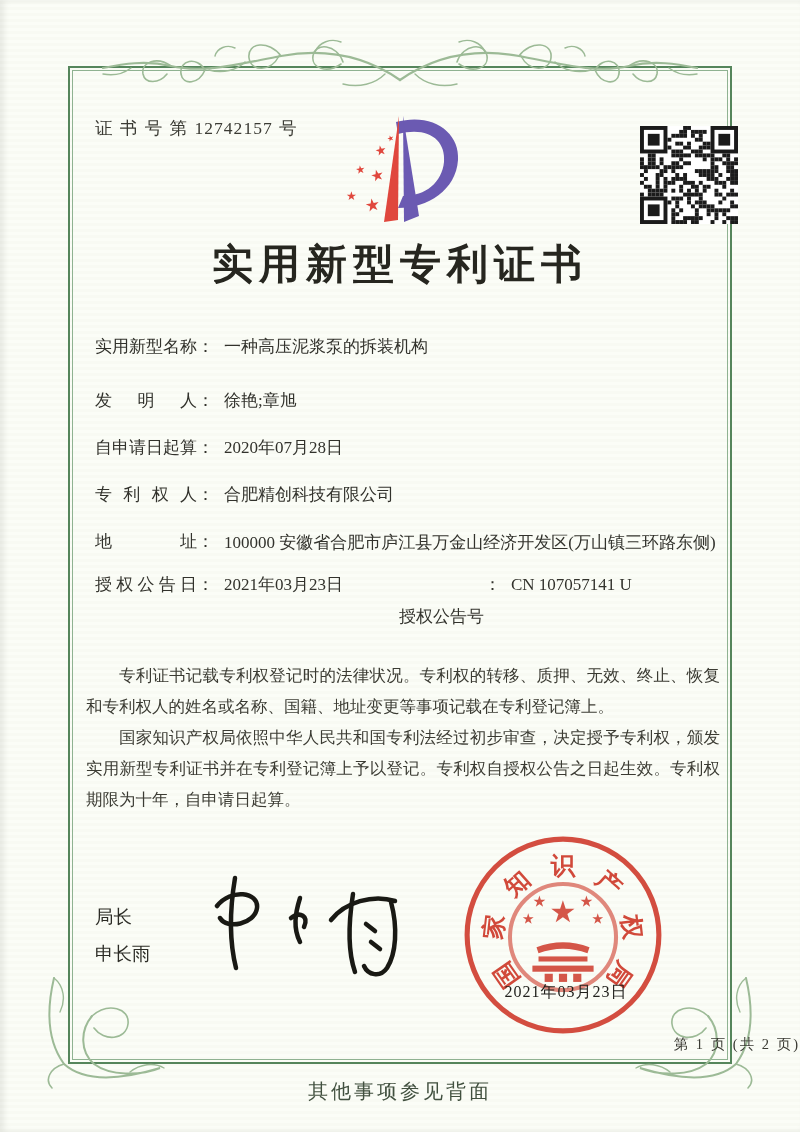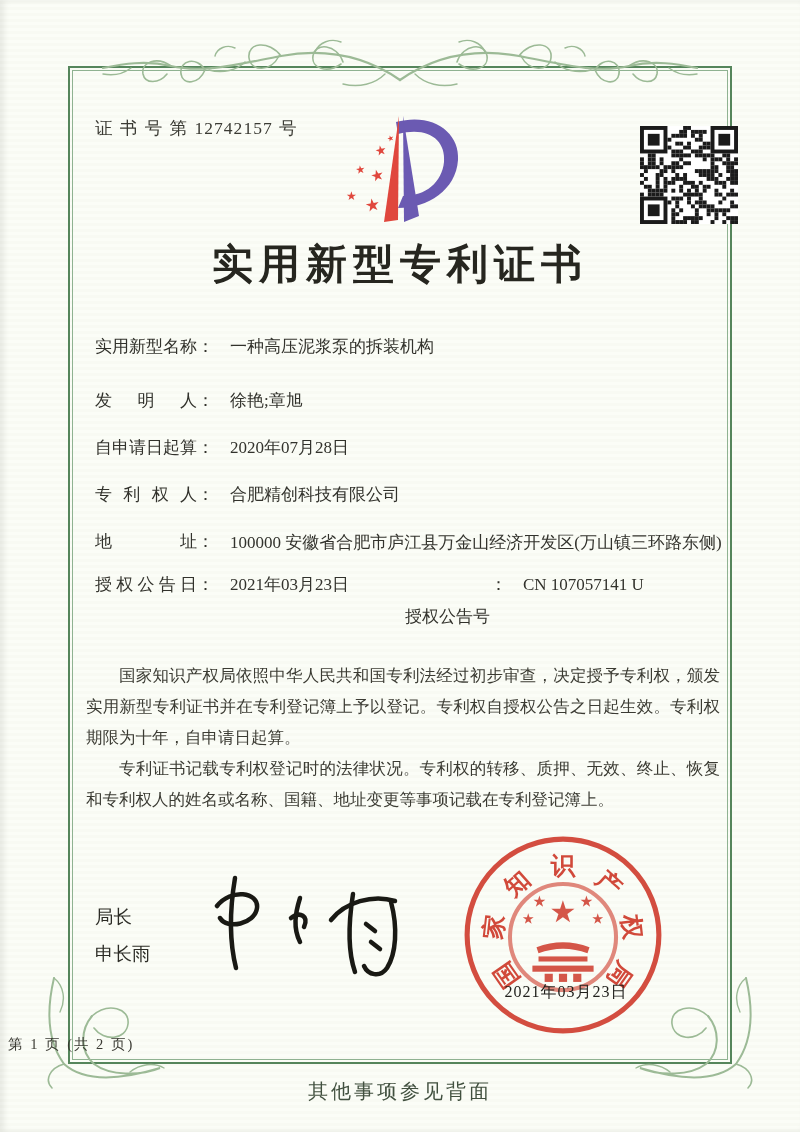--- a/index.html
+++ b/index.html
@@ -30,38 +30,38 @@
   }
   .fields{position:absolute;left:95px;top:334px;width:628px;font-size:17px;line-height:26px;}
   .frow{margin-bottom:21px;white-space:nowrap;}
   .frow.g1{margin-bottom:28px;}
   .frow.addr{margin-bottom:16px;}
   .flabel{
     display:inline-block;width:102px;text-align:justify;text-align-last:justify;
     vertical-align:top;
   }
   .colon{display:inline-block;vertical-align:top;}
-  .fvalue{display:inline-block;vertical-align:top;margin-left:16px;}
+  .fvalue{display:inline-block;vertical-align:top;margin-left:10px;}
   .fvalue.wrap{white-space:normal;width:498px;line-height:27px;}
   .grant2{margin-left:56px;margin-top:32px;}
   .paras{
     position:absolute;left:86px;top:660px;width:634px;
     font-size:16.5px;line-height:31px;color:#3b3b33;text-align:justify;
   }
   .paras p{margin:0;text-indent:2em;}
   .official{position:absolute;left:95px;top:899px;font-size:18.5px;line-height:37px;color:#2c2c26;}
   .signature{position:absolute;left:203px;top:866px;width:215px;height:120px;}
   .seal{position:absolute;left:461px;top:833px;width:204px;height:204px;}
   .seal text{fill:#ce3a2b;font-weight:700;font-family:"Liberation Serif","DejaVu Serif",serif;}
   .seal-date{
     position:absolute;left:478px;top:982px;width:176px;text-align:center;
     font-size:16px;letter-spacing:1px;color:#1e1e1a;
   }
   .page-info{
-    position:absolute;left:0;right:0;top:1035px;text-align:left;
+    position:absolute;left:0;right:0;top:1035px;text-align:right;
     font-size:14.5px;letter-spacing:2px;color:#3a3a33;margin-left:8px;
   }
   .back-note{
     position:absolute;left:0;right:0;top:1078px;text-align:center;
     font-size:20px;letter-spacing:3px;color:#41503f;
   }
   .green-stroke{stroke:#9cba96;fill:none;stroke-linecap:round;}
 </style>
 </head>
 <body>
@@ -372,22 +372,22 @@
     </div>
     <div class="frow addr">
       <span class="flabel">地址</span><span class="colon">：</span><span class="fvalue wrap">100000 安徽省合肥市庐江县万金山经济开发区(万山镇三环路东侧)</span>
     </div>
     <div class="frow">
       <span class="flabel">授权公告日</span><span class="colon">：</span><span class="fvalue">2021年03月23日</span><span class="fvalue grant2">授权公告号</span><span class="colon">：</span><span class="fvalue">CN 107057141 U</span>
     </div>
   </div>
 
   <div class="paras">
+    <p>专利证书记载专利权登记时的法律状况。专利权的转移、质押、无效、终止、恢复和专利权人的姓名或名称、国籍、地址变更等事项记载在专利登记簿上。</p>
     <p>国家知识产权局依照中华人民共和国专利法经过初步审查，决定授予专利权，颁发实用新型专利证书并在专利登记簿上予以登记。专利权自授权公告之日起生效。专利权期限为十年，自申请日起算。</p>
-    <p>专利证书记载专利权登记时的法律状况。专利权的转移、质押、无效、终止、恢复和专利权人的姓名或名称、国籍、地址变更等事项记载在专利登记簿上。</p>
   </div>
 
   <div class="official">
     <div>局长</div>
     <div>申长雨</div>
   </div>
 
   <svg class="signature" viewBox="0 0 215 120">
     <g fill="none" stroke="#191914" stroke-width="4.5" stroke-linecap="round" stroke-linejoin="round">
       <path d="M32,12 C27,42 26,74 33,102"></path>

